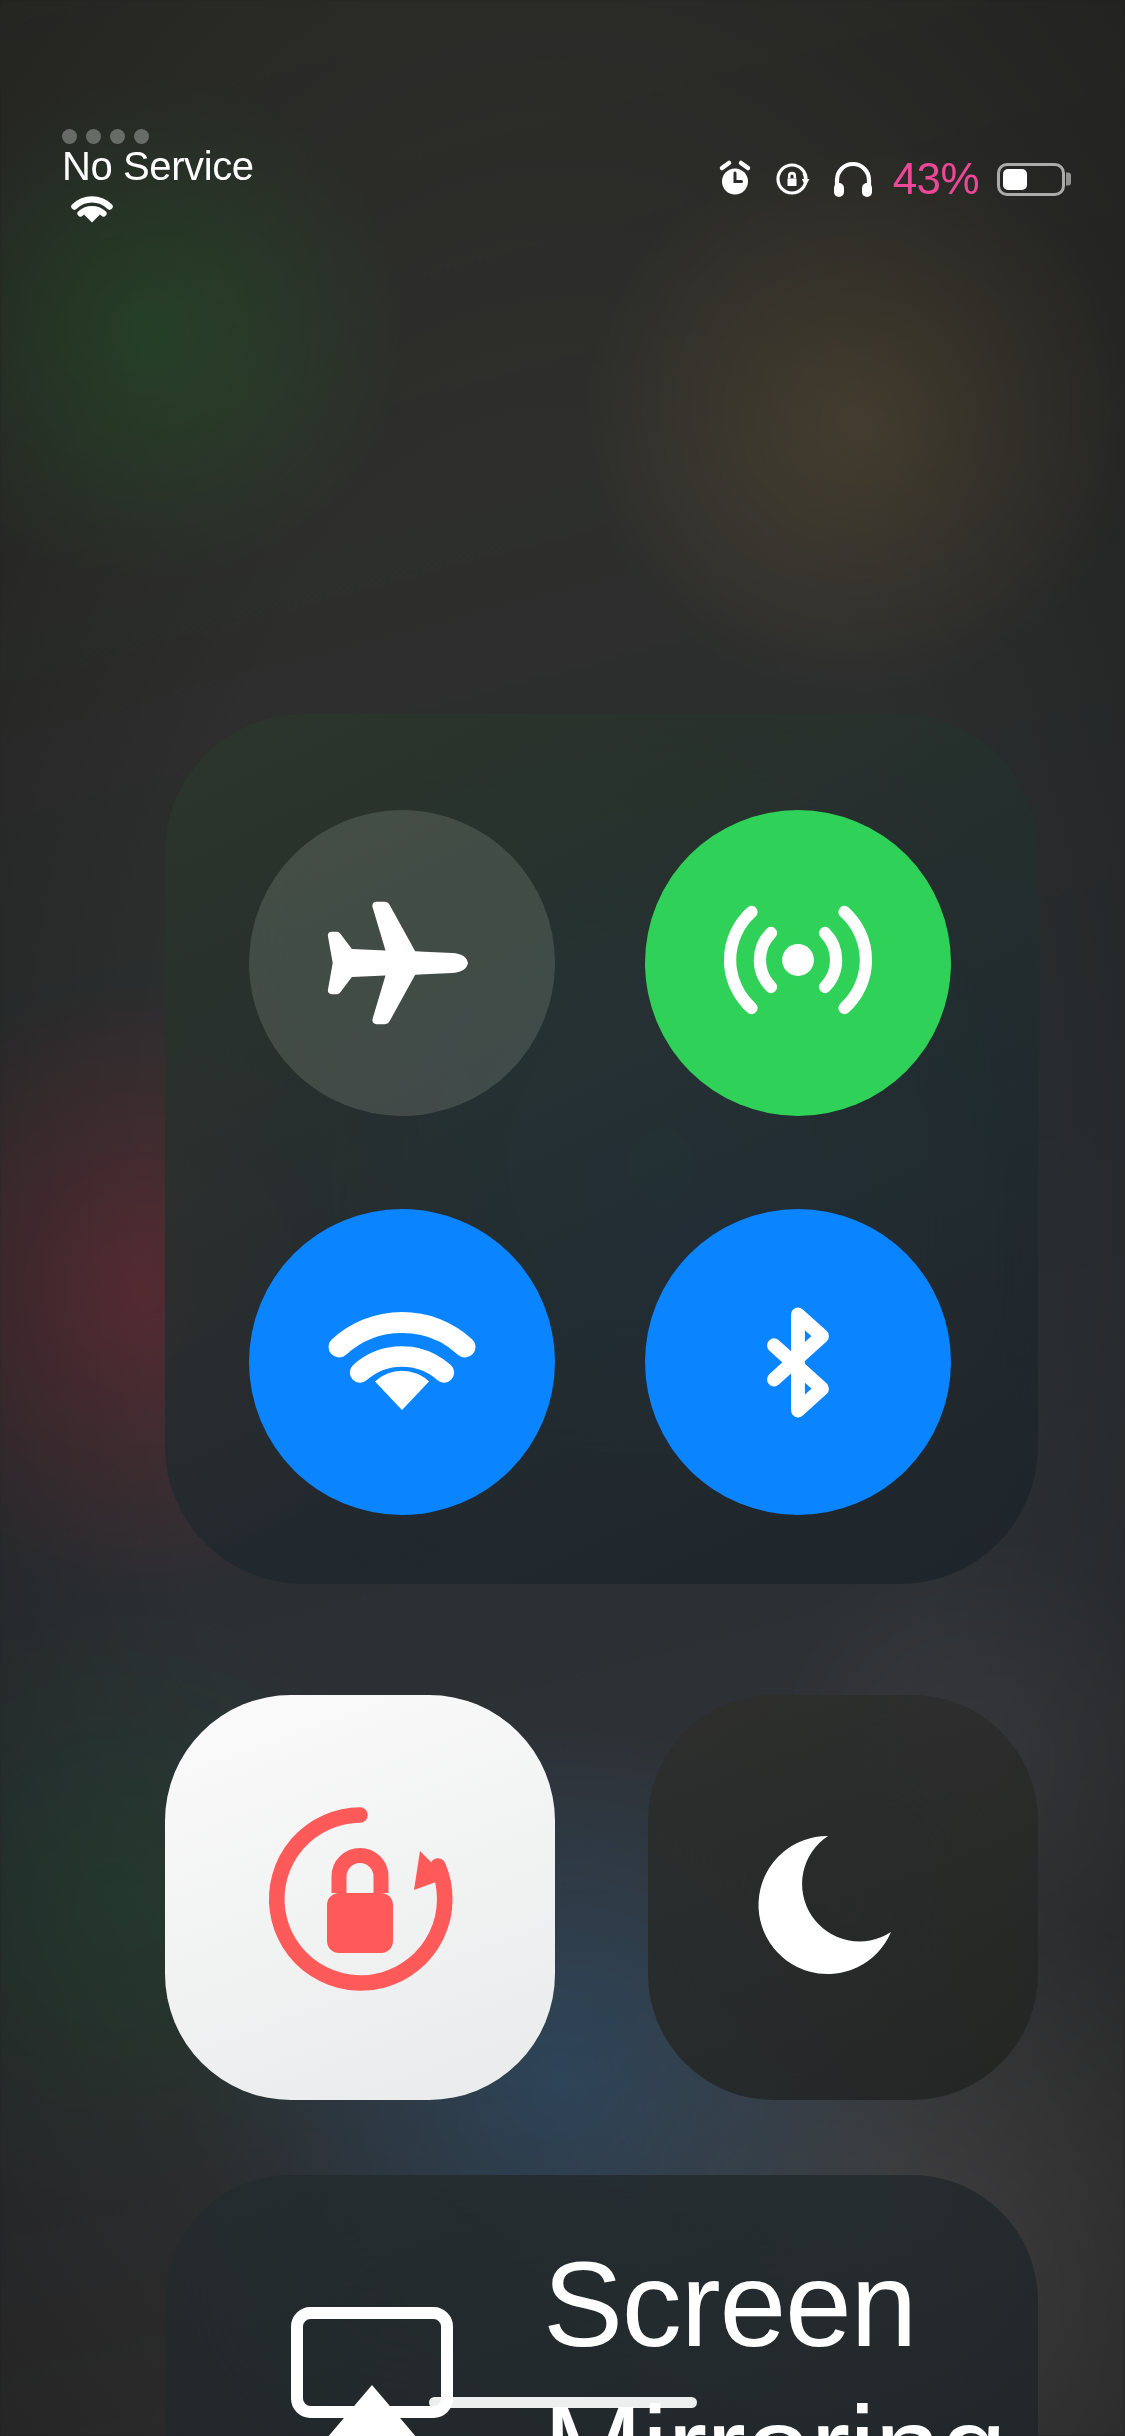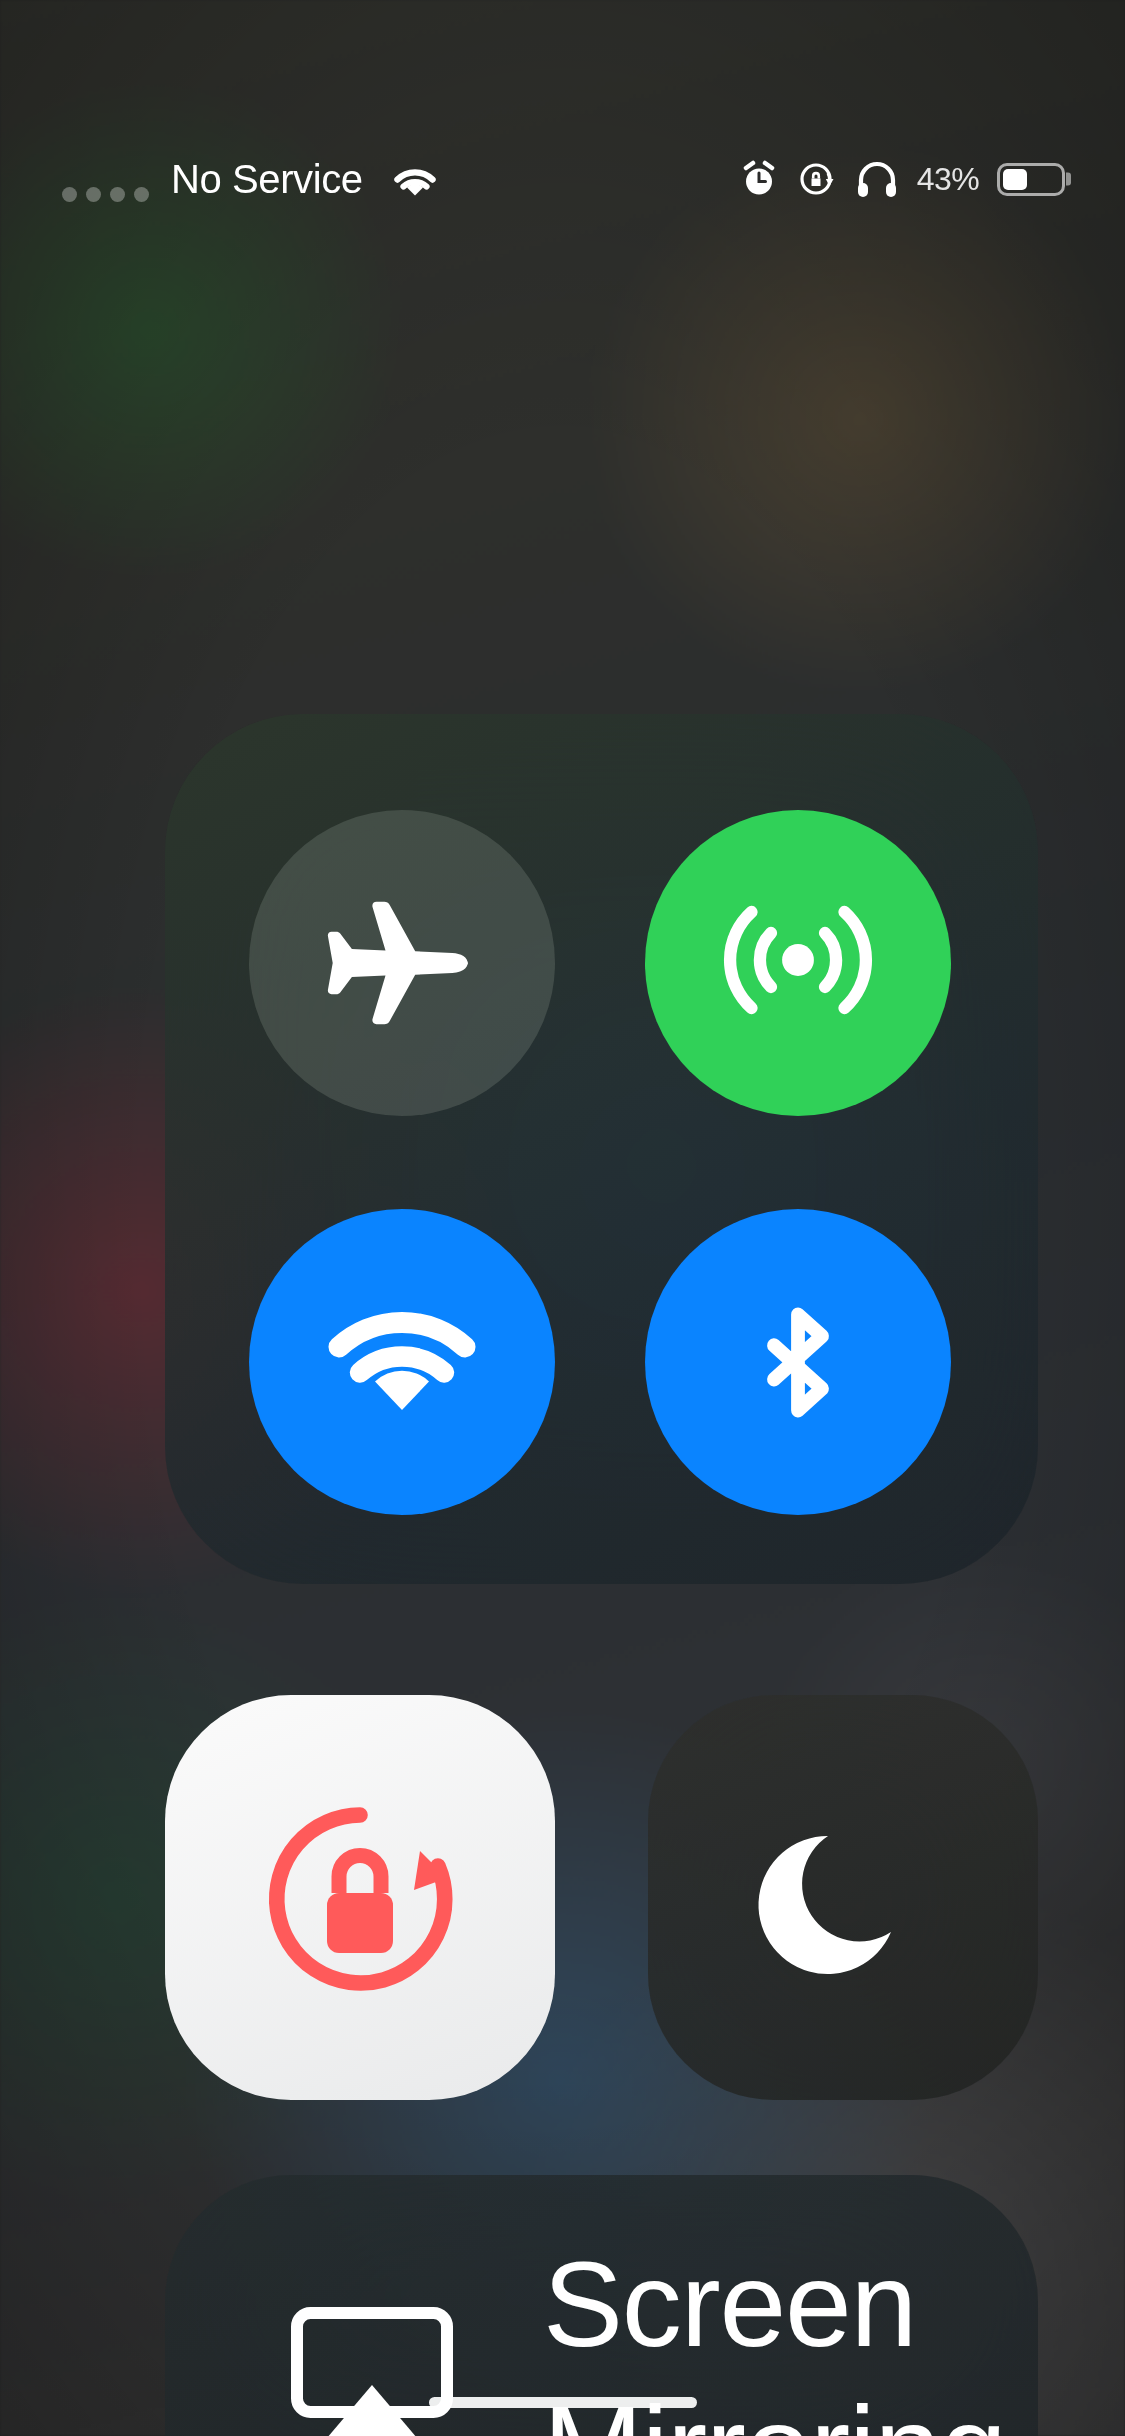--- a/index.html
+++ b/index.html
@@ -30,32 +30,32 @@
     position:absolute; inset:0;
     background:radial-gradient(ellipse 92% 78% at 50% 50%, rgba(0,0,0,0) 40%, rgba(0,0,0,0.38) 100%);
   }
 
   
   #statusbar {
     position:absolute; top:150px; left:0; width:1125px; height:58px;
     display:flex; align-items:center;
   }
   #sb-left {
-    position:absolute; left:62px; display:flex; align-items:flex-end; gap:22px;
+    position:absolute; left:62px; display:flex; align-items:flex-start; gap:0;flex-direction:column;
   }
   .sig-dots { display:flex; gap:9px; align-items:center; }
   .sig-dot { width:15px; height:15px; border-radius:50%; background:rgba(255,255,255,0.30); }
   #carrier {
     color:#fff; font-size:40px; letter-spacing:-0.4px; font-weight:400;
     white-space:nowrap;
   }
   #sb-right {
     position:absolute; right:60px; display:flex; align-items:center; gap:18px;
   }
-  #battery-pct { color:#e5e5e5; font-size:32px; letter-spacing:-0.6px; }
+  #battery-pct { color:#ec4899; font-size:44px; letter-spacing:-0.6px; }
   .batt-shell {
     width:68px; height:33px; border:3px solid rgba(255,255,255,0.62);
     border-radius:10px; position:relative; display:flex; align-items:center;
     padding:3px;
   }
   .batt-shell::after {
     content:""; position:absolute; right:-9px; top:50%; transform:translateY(-50%);
     width:5px; height:13px; border-radius:0 3px 3px 0; background:rgba(255,255,255,0.50);
   }
   .batt-fill { height:100%; background:#fff; border-radius:5px; }

